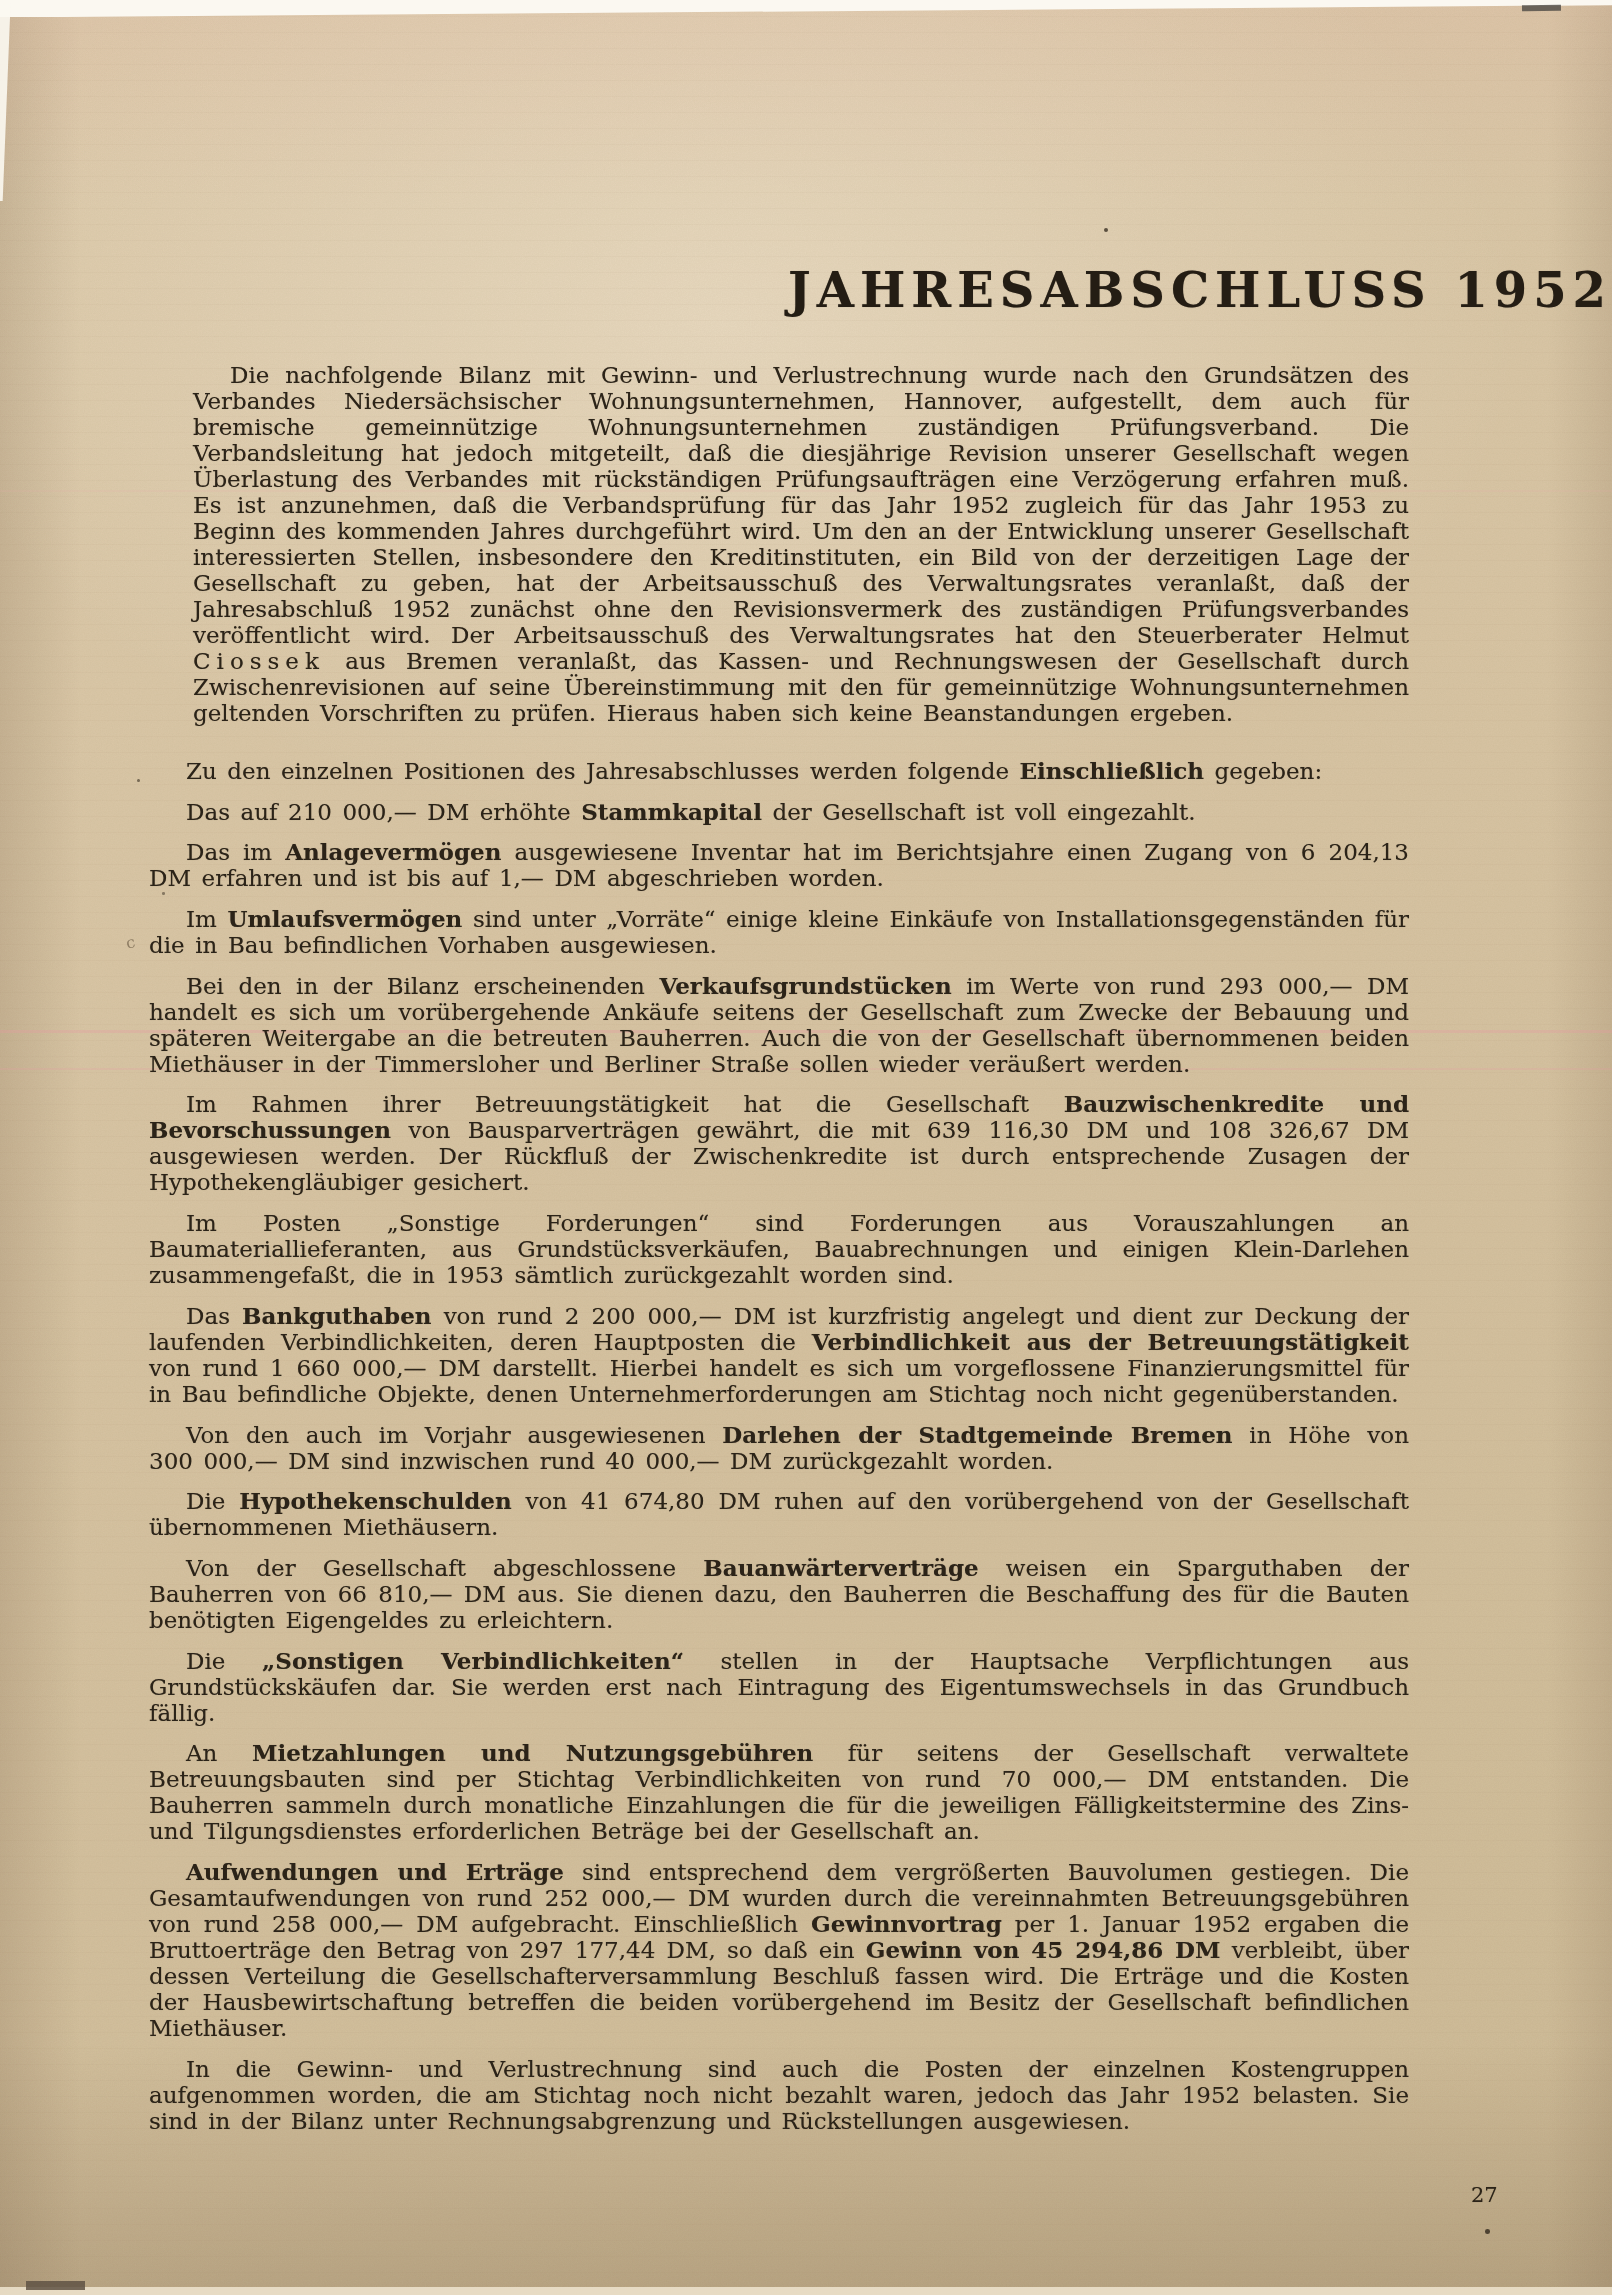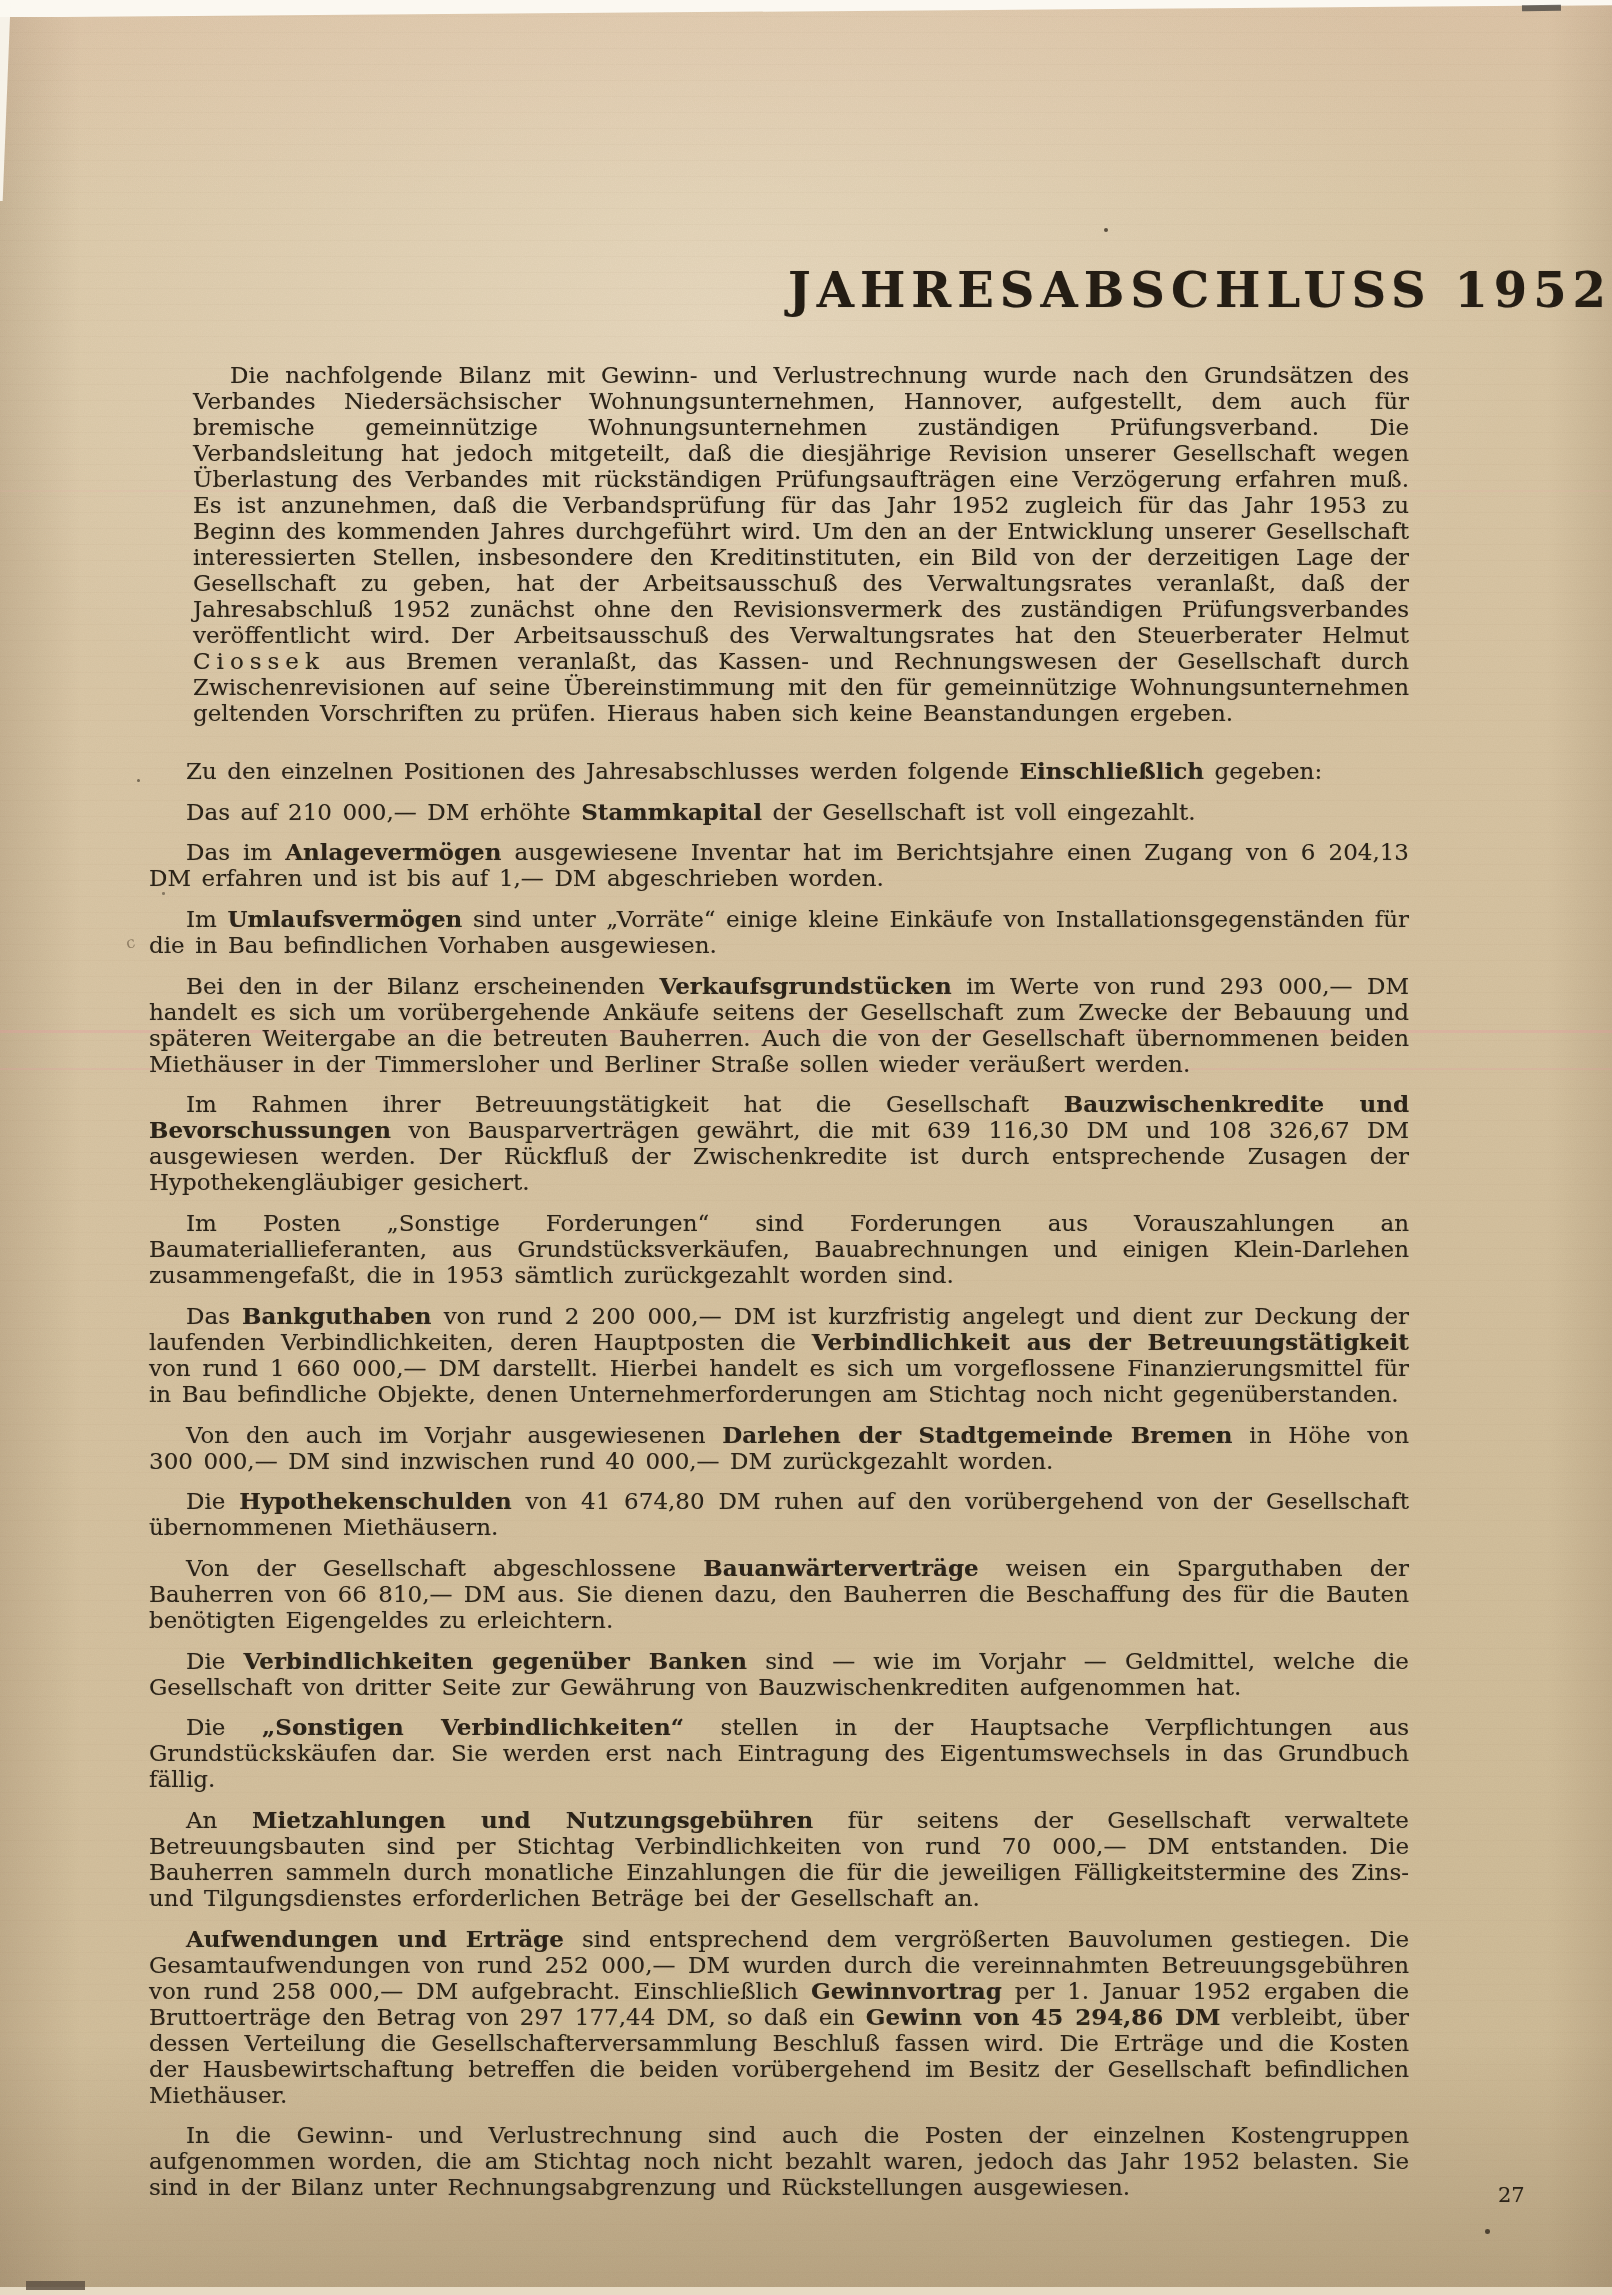--- a/index.html
+++ b/index.html
@@ -69,21 +69,20 @@
   .para:first-of-type { margin-bottom: 32px; margin-left: 44px; }
   .para b { font-weight: 700; }
   .sperr { letter-spacing: 0.26em; }
   .page-number {
     position: absolute;
     top: 2183px;
     left: 1471px;
     font-size: 21px;
     color: #2b2318;
     text-shadow: 0 0 0.7px rgba(43,35,24,0.35);
-    margin-left: 27px;
   }
   
   .edge-top {
     position: absolute; top: 0; left: 0; right: 0; height: 17.4px;
     background: #fbf8f1;
     clip-path: polygon(0 0, 100% 0, 100% 30%, 0 100%);
   }
   .edge-left-wedge {
     position: absolute; top: 0; left: 0; width: 10.7px; height: 201px;
     background: #fbf8f1;
@@ -155,21 +154,20 @@
       <p class="para"><span>Das auf 210&nbsp;000,— DM erhöhte </span><b>Stammkapital</b><span> der Gesellschaft ist voll eingezahlt.</span></p>
       <p class="para"><span>Das im </span><b>Anlagevermögen</b><span> ausgewiesene Inventar hat im Berichtsjahre einen Zugang von 6&nbsp;204,13 DM erfahren und ist bis auf 1,— DM abgeschrieben worden.</span></p>
       <p class="para"><span>Im </span><b>Umlaufsvermögen</b><span> sind unter „Vorräte“ einige kleine Einkäufe von Installationsgegenständen für die in Bau befindlichen Vorhaben ausgewiesen.</span></p>
       <p class="para"><span>Bei den in der Bilanz erscheinenden </span><b>Verkaufsgrundstücken</b><span> im Werte von rund 293&nbsp;000,— DM handelt es sich um vorübergehende Ankäufe seitens der Gesellschaft zum Zwecke der Bebauung und späteren Weitergabe an die betreuten Bauherren. Auch die von der Gesellschaft übernommenen beiden Miethäuser in der Timmersloher und Berliner Straße sollen wieder veräußert werden.</span></p>
       <p class="para"><span>Im Rahmen ihrer Betreuungstätigkeit hat die Gesellschaft </span><b>Bauzwischenkredite und Bevorschussungen</b><span> von Bausparverträgen gewährt, die mit 639&nbsp;116,30 DM und 108&nbsp;326,67 DM ausgewiesen werden. Der Rückfluß der Zwischenkredite ist durch entsprechende Zusagen der Hypothekengläubiger gesichert.</span></p>
       <p class="para"><span>Im Posten „Sonstige Forderungen“ sind Forderungen aus Vorauszahlungen an Baumateriallieferanten, aus Grundstücksverkäufen, Bauabrechnungen und einigen Klein-Darlehen zusammengefaßt, die in 1953 sämtlich zurückgezahlt worden sind.</span></p>
       <p class="para"><span>Das </span><b>Bankguthaben</b><span> von rund 2&nbsp;200&nbsp;000,— DM ist kurzfristig angelegt und dient zur Deckung der laufenden Verbindlichkeiten, deren Hauptposten die </span><b>Verbindlichkeit aus der Betreuungstätigkeit</b><span> von rund 1&nbsp;660&nbsp;000,— DM darstellt. Hierbei handelt es sich um vorgeflossene Finanzierungsmittel für in Bau befindliche Objekte, denen Unternehmerforderungen am Stichtag noch nicht gegenüberstanden.</span></p>
       <p class="para"><span>Von den auch im Vorjahr ausgewiesenen </span><b>Darlehen der Stadtgemeinde Bremen</b><span> in Höhe von 300&nbsp;000,— DM sind inzwischen rund 40&nbsp;000,— DM zurückgezahlt worden.</span></p>
       <p class="para"><span>Die </span><b>Hypothekenschulden</b><span> von 41&nbsp;674,80 DM ruhen auf den vorübergehend von der Gesellschaft übernommenen Miethäusern.</span></p>
       <p class="para"><span>Von der Gesellschaft abgeschlossene </span><b>Bauanwärterverträge</b><span> weisen ein Sparguthaben der Bauherren von 66&nbsp;810,— DM aus. Sie dienen dazu, den Bauherren die Beschaffung des für die Bauten benötigten Eigengeldes zu erleichtern.</span></p>
-      <p class="para"><span>Die </span><b>Verbindlichkeiten gegenüber Banken</b><span> sind — wie im Vorjahr — Geldmittel, welche die Gesellschaft von dritter Seite zur Gewährung von Bauzwischenkrediten aufgenommen hat.</span></p>
       <p class="para"><span>Die </span><b>„Sonstigen Verbindlichkeiten“</b><span> stellen in der Hauptsache Verpflichtungen aus Grundstückskäufen dar. Sie werden erst nach Eintragung des Eigentumswechsels in das Grundbuch fällig.</span></p>
       <p class="para"><span>An </span><b>Mietzahlungen und Nutzungsgebühren</b><span> für seitens der Gesellschaft verwaltete Betreuungsbauten sind per Stichtag Verbindlichkeiten von rund 70&nbsp;000,— DM entstanden. Die Bauherren sammeln durch monatliche Einzahlungen die für die jeweiligen Fälligkeitstermine des Zins- und Tilgungsdienstes erforderlichen Beträge bei der Gesellschaft an.</span></p>
       <p class="para"><b>Aufwendungen und Erträge</b><span> sind entsprechend dem vergrößerten Bauvolumen gestiegen. Die Gesamtaufwendungen von rund 252&nbsp;000,— DM wurden durch die vereinnahmten Betreuungsgebühren von rund 258&nbsp;000,— DM aufgebracht. Einschließlich </span><b>Gewinnvortrag</b><span> per 1. Januar 1952 ergaben die Bruttoerträge den Betrag von 297&nbsp;177,44 DM, so daß ein </span><b>Gewinn von 45&nbsp;294,86 DM</b><span> verbleibt, über dessen Verteilung die Gesellschafterversammlung Beschluß fassen wird. Die Erträge und die Kosten der Hausbewirtschaftung betreffen die beiden vorübergehend im Besitz der Gesellschaft befindlichen Miethäuser.</span></p>
       <p class="para"><span>In die Gewinn- und Verlustrechnung sind auch die Posten der einzelnen Kostengruppen aufgenommen worden, die am Stichtag noch nicht bezahlt waren, jedoch das Jahr 1952 belasten. Sie sind in der Bilanz unter Rechnungsabgrenzung und Rückstellungen ausgewiesen.</span></p>
     </div>
 
   <div class="page-number">27</div>
 
 </div>
 

